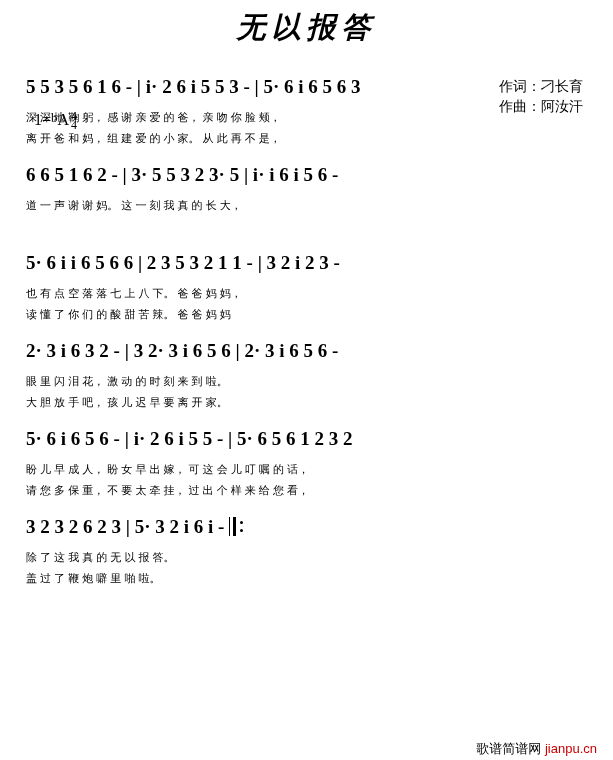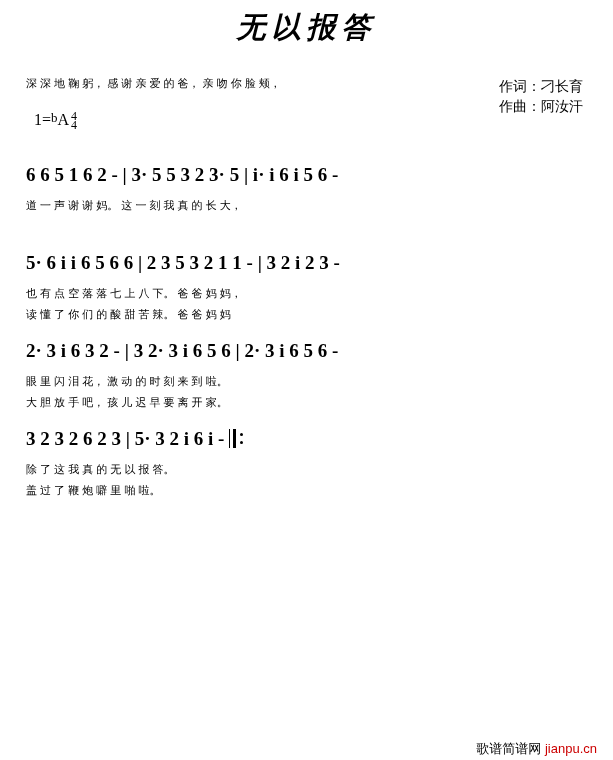--- a/index.html
+++ b/index.html
@@ -150,40 +150,47 @@
     </div>
   </div>
 
   <div class="keysig">
     <span>1=</span><span class="flat">b</span><span>A</span><span class="meter"><span>4</span><span>4</span></span>
   </div>
 
   <div style="margin-top:28px;"></div>
 
   <div class="system">
+    <div class="notes-row">5 5 3 5 6 1 6  -  | i· 2 6 i 5 5 3  -  | 5· 6 i 6 5 6 3</div>
     <div class="lyric-row">深 深 地 鞠    躬，  感 谢 亲 爱 的 爸，   亲 吻 你 脸 颊，</div>
+    <div class="lyric-row">离 开 爸 和    妈，  组 建 爱 的 小 家。  从 此 再 不 是，</div>
   </div>
 
   <div class="system">
     <div class="notes-row">6 6 5 1 6  2  -  | 3· 5 5 3 2 3· 5 | i· i 6 i 5 6  -</div>
     <div class="lyric-row">道 一 声 谢 谢 妈。  这 一 刻 我  真 的 长   大，</div>
   </div>
 
   <div class="system">
     <div class="notes-row">5· 6 i i 6 5 6 6 | 2 3 5 3 2 1 1  -  | 3 2 i 2 3  -</div>
     <div class="lyric-row">也  有 点 空 落 落 七 上 八   下。  爸 爸 妈  妈，</div>
     <div class="lyric-row">读  懂 了 你 们 的 酸 甜 苦   辣。  爸 爸 妈  妈</div>
   </div>
 
   <div class="system">
     <div class="notes-row">2· 3 i 6 3 2  -  | 3 2· 3 i 6 5 6 | 2· 3 i 6 5 6  -</div>
     <div class="lyric-row">眼 里 闪 泪 花，  激 动 的 时 刻 来 到  啦。</div>
     <div class="lyric-row">大 胆 放 手 吧，  孩 儿 迟 早 要 离 开  家。</div>
   </div>
 
+  <div class="system">
+    <div class="notes-row">5· 6 i 6 5 6  -  | i· 2 6 i 5 5  -  | 5· 6 5 6 1 2 3 2</div>
+    <div class="lyric-row">盼 儿 早 成 人，  盼 女 早 出 嫁，  可 这 会 儿 叮 嘱 的 话，</div>
+    <div class="lyric-row">请 您 多 保 重，  不 要 太 牵 挂，  过 出 个 样 来 给 您 看，</div>
+  </div>
 
   <div class="system">
     <div class="notes-row">
       <span>3 2 3 2 6 2 3 | 5· 3 2 i 6 i  -</span><span class="endbar"></span><span class="repdots"><i></i><i></i></span>
     </div>
     <div class="lyric-row">除 了 这 我 真 的 无 以 报 答。</div>
     <div class="lyric-row">盖 过 了 鞭 炮  噼 里 啪  啦。</div>
   </div>
 
   <div class="watermark">

